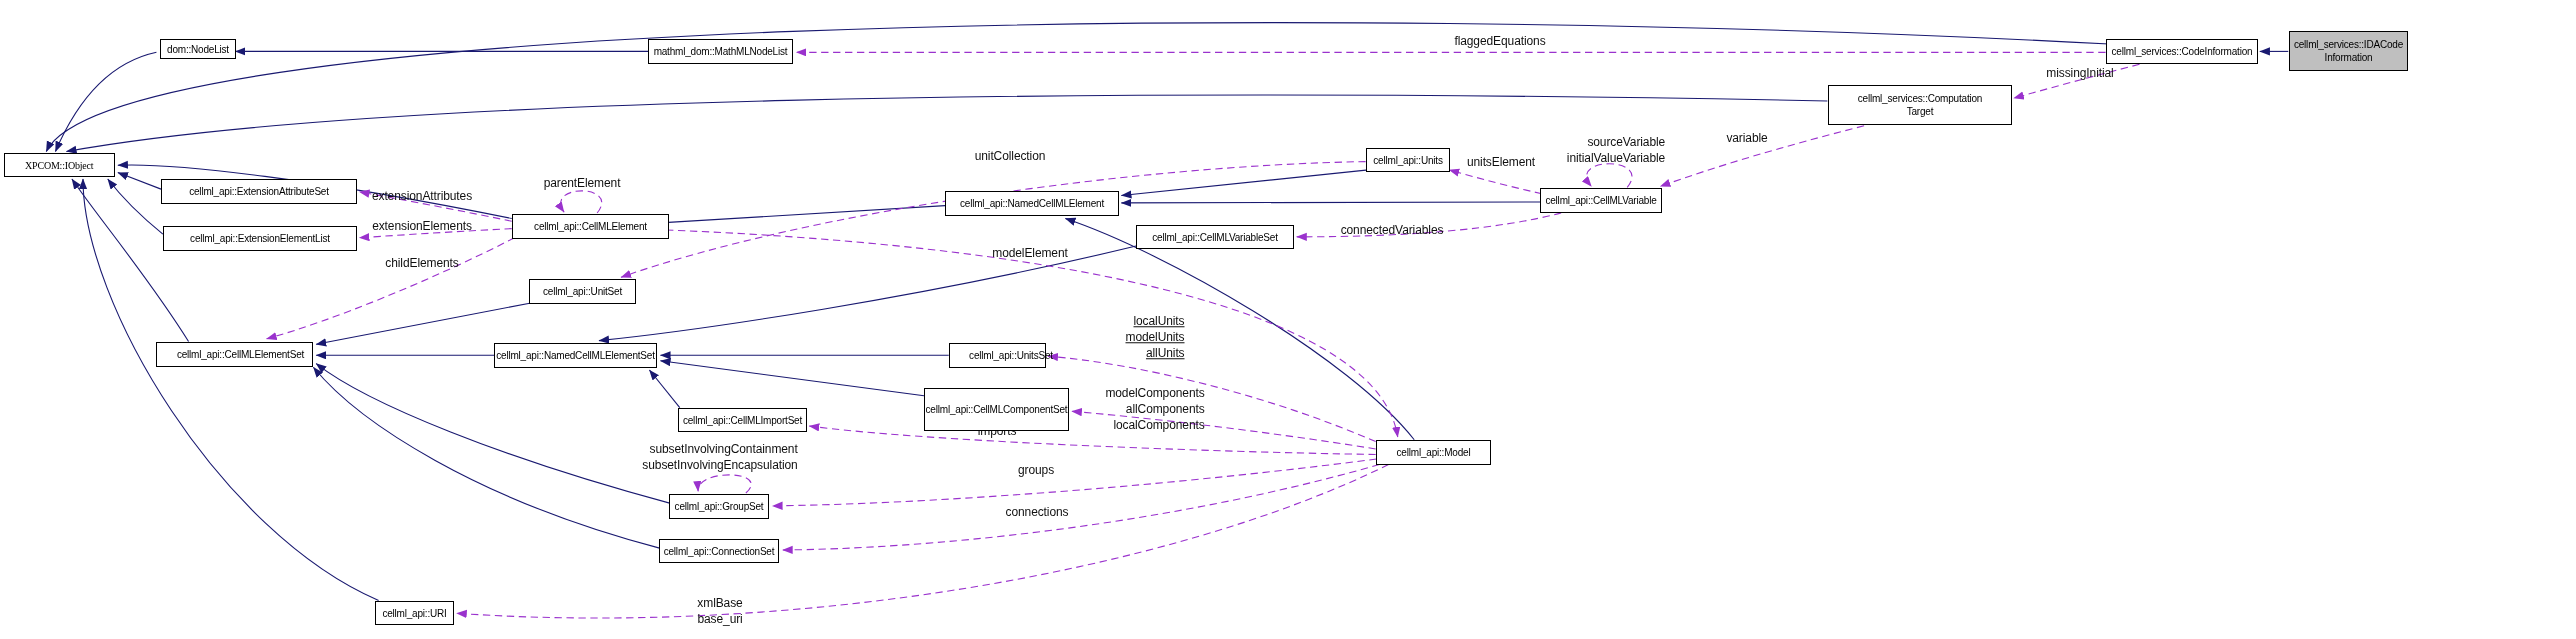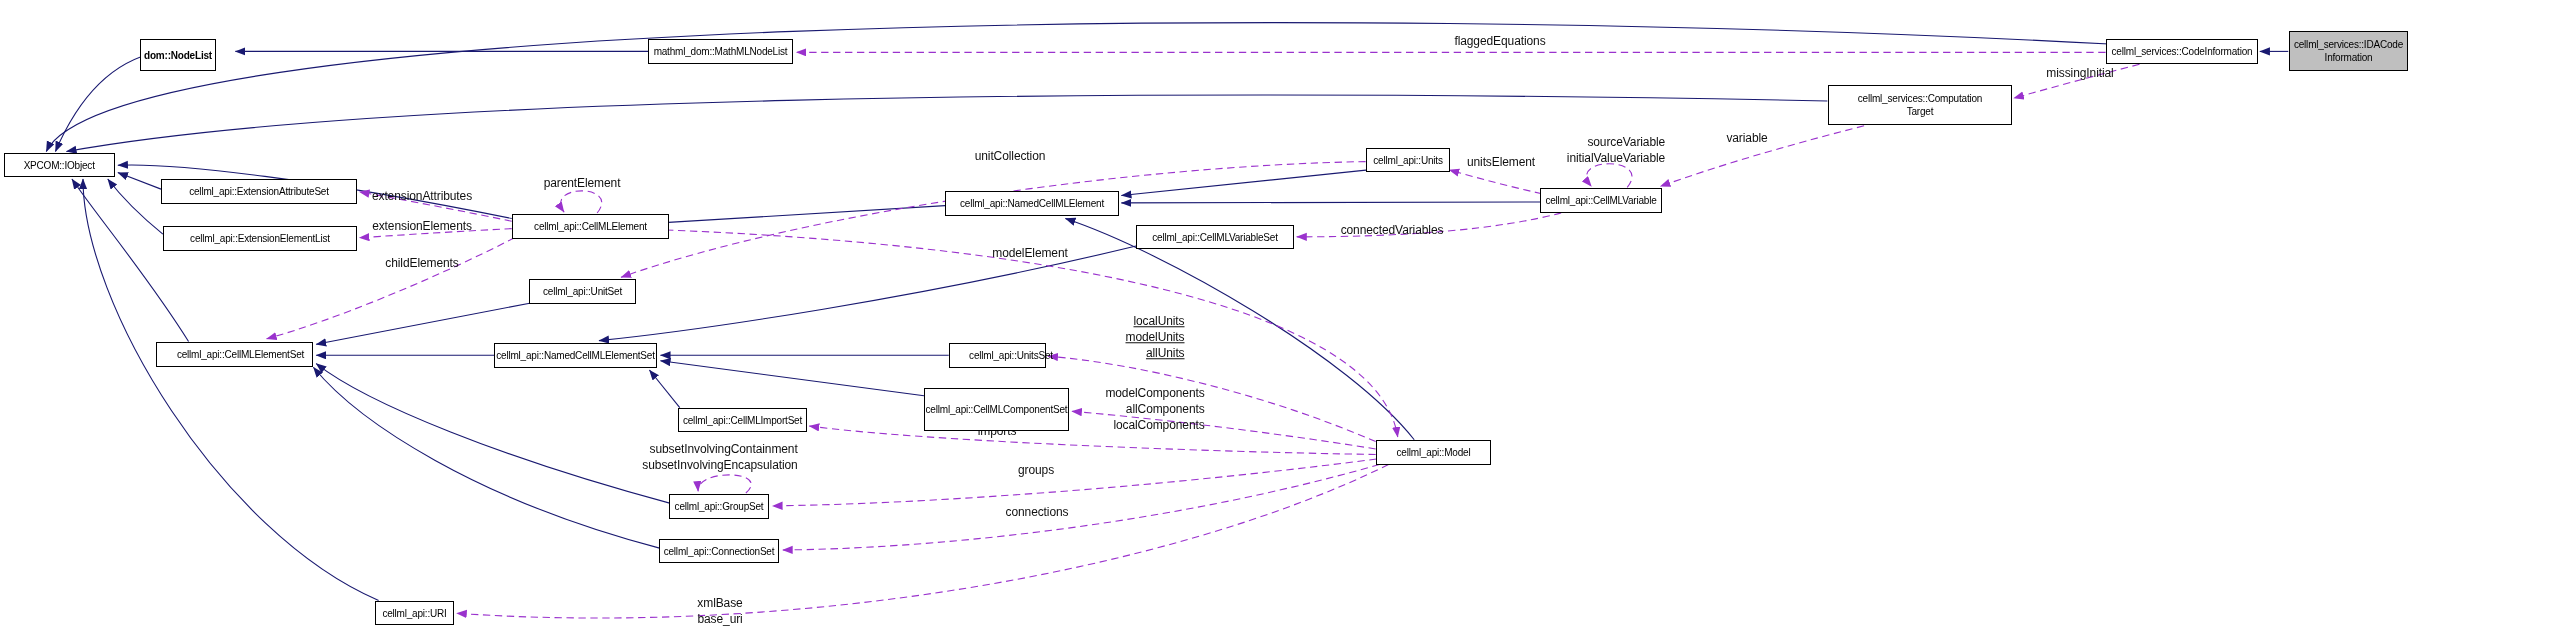--- a/index.html
+++ b/index.html
@@ -77,22 +77,22 @@
       <path d="M1700,232 Q1600,258 1412,258" class="edge-path" stroke-width="1.2" stroke="#9a32cd" stroke-dasharray="8,5" marker-end="url(#arrow-use)"></path>
       <path d="M1498,481 C1380,430 1240,396 1141,388" class="edge-path" stroke-width="1.2" stroke="#9a32cd" stroke-dasharray="8,5" marker-end="url(#arrow-use)"></path>
       <path d="M1498,489 C1380,470 1250,455 1167,448" class="edge-path" stroke-width="1.2" stroke="#9a32cd" stroke-dasharray="8,5" marker-end="url(#arrow-use)"></path>
       <path d="M1498,495 C1300,492 1000,480 881,464" class="edge-path" stroke-width="1.2" stroke="#9a32cd" stroke-dasharray="8,5" marker-end="url(#arrow-use)"></path>
       <path d="M1499,500 C1250,532 1000,549 841,551" class="edge-path" stroke-width="1.2" stroke="#9a32cd" stroke-dasharray="8,5" marker-end="url(#arrow-use)"></path>
       <path d="M1502,506 C1260,575 1000,598 852,599" class="edge-path" stroke-width="1.2" stroke="#9a32cd" stroke-dasharray="8,5" marker-end="url(#arrow-use)"></path>
       <path d="M1512,506 C1270,625 860,693 497,668" class="edge-path" stroke-width="1.2" stroke="#9a32cd" stroke-dasharray="8,5" marker-end="url(#arrow-use)"></path>
       <path d="M812,537 C840,512 758,510 760,535" class="edge-path" stroke-width="1.2" stroke="#9a32cd" stroke-dasharray="8,5" marker-end="url(#arrow-use)"></path>
     </svg>
   <div id="nodes">
-      <div class="node" style="left: 3.7px; top: 153px; width: 111px; height: 24px;">XPCOM::IObject</div>
-      <div class="node" style="left: 140px; top: 39px; width: 76px; height: 32px; font-weight: bold;">dom::NodeList</div>
+      <div class="node" style="left: 3.7px; top: 153px; width: 111px; height: 24px; font-family: Liberation Serif, serif;">XPCOM::IObject</div>
+      <div class="node" style="left: 160px; top: 39px; width: 76px; height: 20px;">dom::NodeList</div>
       <div class="node" style="left: 648px; top: 39px; width: 145px; height: 25px;">mathml_dom::MathMLNodeList</div>
       <div class="node" style="left: 2106px; top: 39px; width: 152px; height: 25px;">cellml_services::CodeInformation</div>
       <div class="node highlighted" style="left: 2289px; top: 31px; width: 119px; height: 40px;">cellml_services::IDACode
 Information</div>
       <div class="node" style="left: 1828px; top: 85px; width: 184px; height: 40px;">cellml_services::Computation
 Target</div>
       <div class="node" style="left: 1366px; top: 148px; width: 84px; height: 24px;">cellml_api::Units</div>
       <div class="node" style="left: 1540px; top: 188px; width: 122px; height: 25px;">cellml_api::CellMLVariable</div>
       <div class="node" style="left: 945px; top: 191px; width: 174px; height: 25px;">cellml_api::NamedCellMLElement</div>
       <div class="node" style="left: 1136px; top: 225px; width: 158px; height: 24px;">cellml_api::CellMLVariableSet</div>

